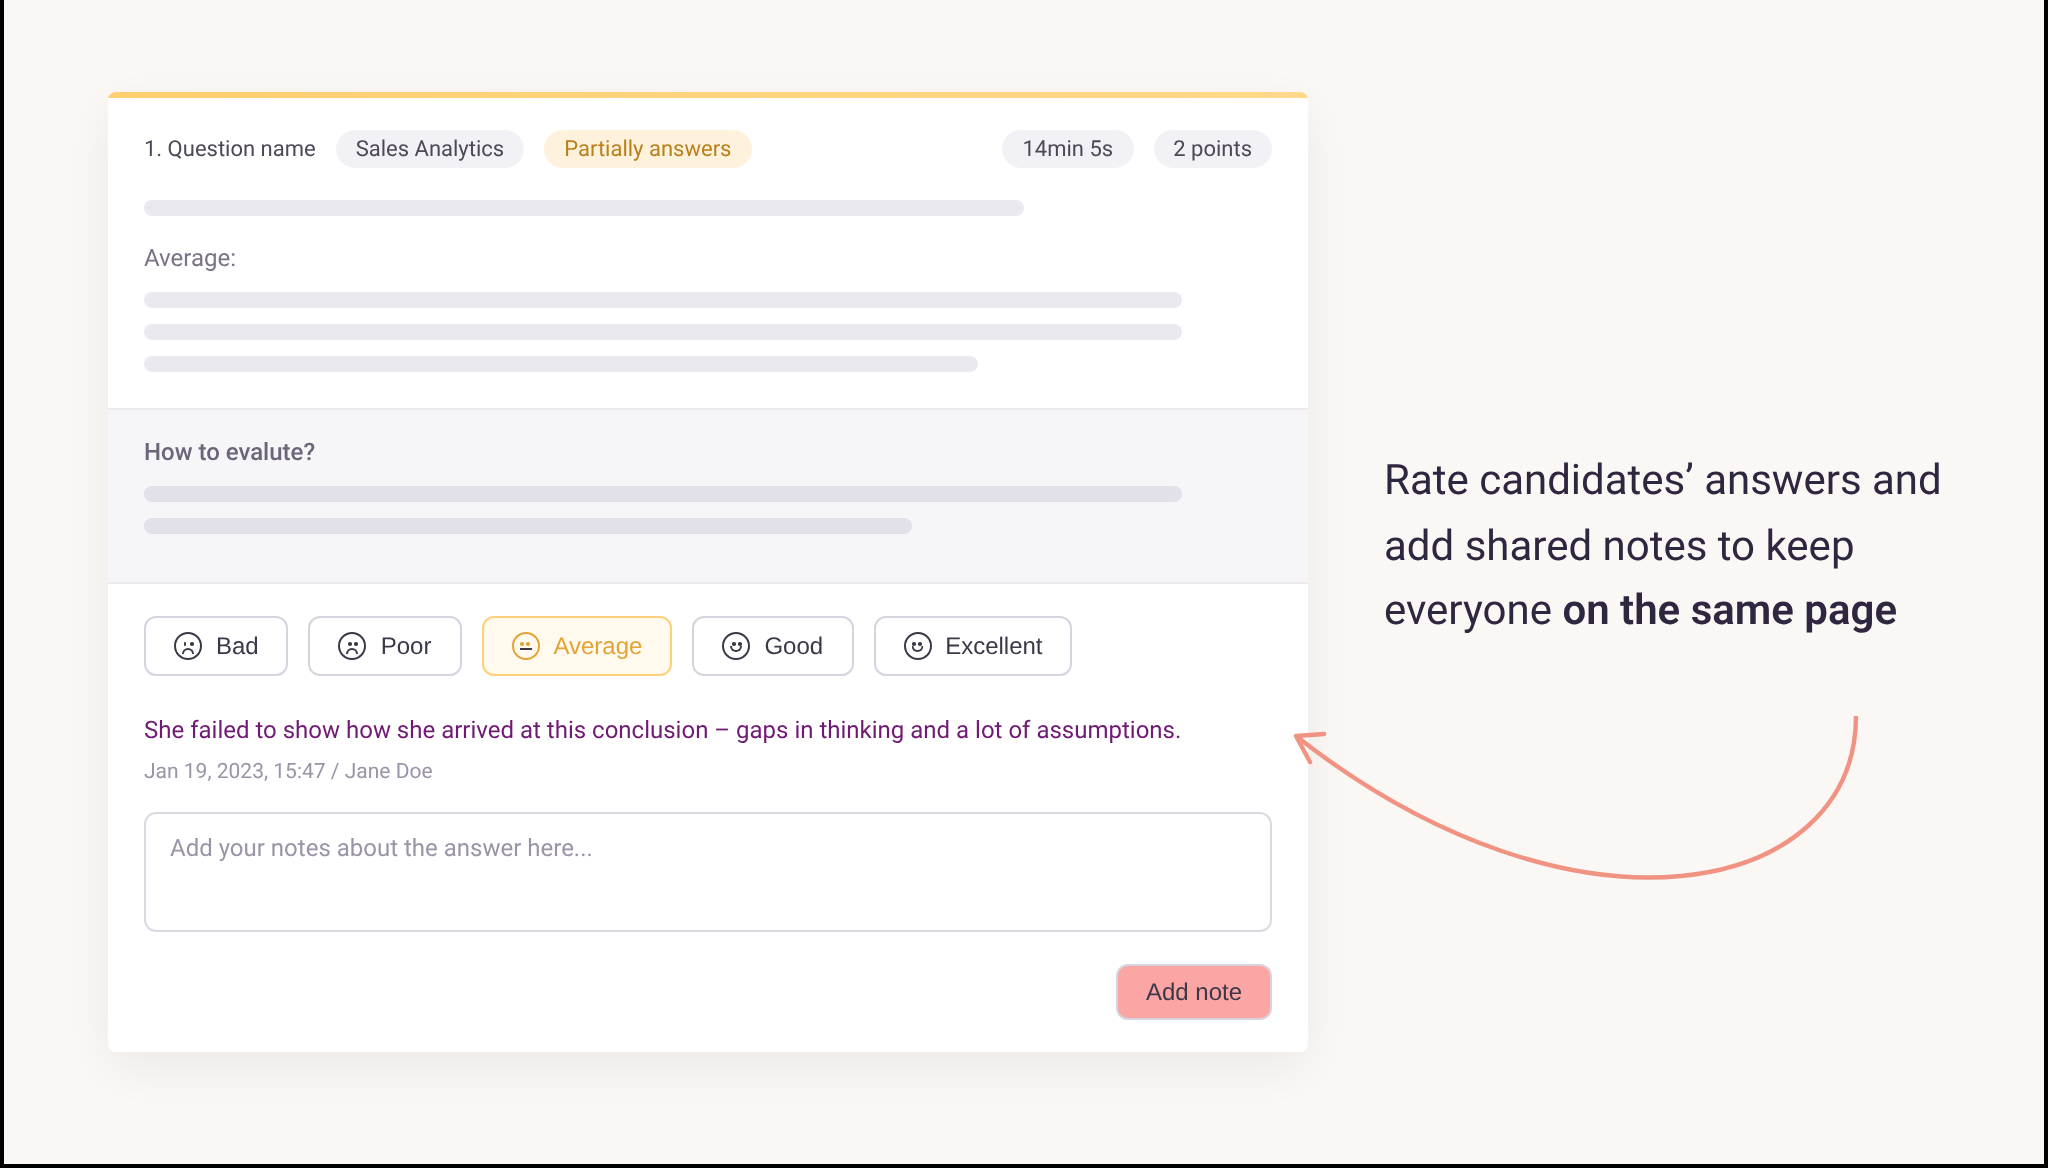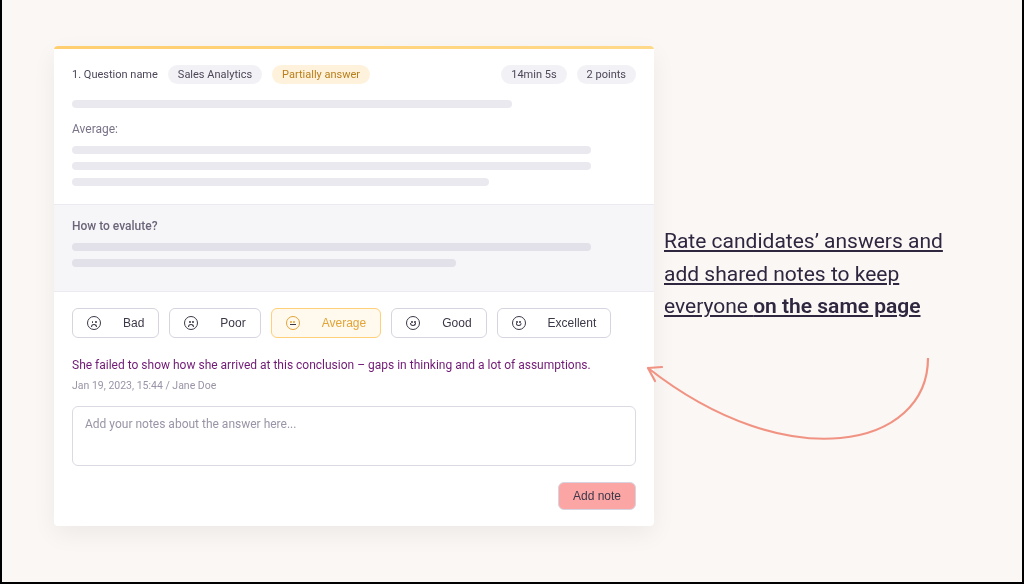--- a/index.html
+++ b/index.html
@@ -82,21 +82,21 @@
     .evaluate-panel .section-label { margin-top: 0; color: #6c6579; font-weight: 500; }
     .evaluate-panel .ph-line { background: #e2e0e8; }
     .rating-row {
       display: flex;
       gap: 10px;
       margin-top: 16px;
     }
     .rating-btn {
       display: inline-flex;
       align-items: center;
-      gap: 22px;
+      gap: 7px;
       padding: 7px 14px;
       border: 1px solid #d7d4df;
       border-radius: 6px;
       background: #fff;
       font-size: 12px;
       color: #3d3848;
       cursor: pointer;
     }
     .rating-btn.selected {
       border-color: #ffcf7a;
@@ -186,28 +186,27 @@
       padding: 6px 14px;
       border: 1px solid #d7d4df;
       border-radius: 6px;
       background: #fca5a5;
       font-size: 12px;
       color: #3d3848;
       cursor: pointer;
     }
     .callout {
       position: absolute;
-      left: 662px;
+      left: 690px;
       top: 225px;
       width: 290px;
       font-size: 21px;
       line-height: 1.55;
       color: #2f2640;
       font-weight: 400;
-      text-decoration: underline;
     }
     .callout .bold { font-weight: 600; }
     .arrow-svg {
       position: absolute;
       left: 626px;
       top: 348px;
       width: 320px;
       height: 140px;
       pointer-events: none;
     }
@@ -217,21 +216,21 @@
 
 <div class="page-frame">
 
   <div class="card">
     <div class="card-accent"></div>
     <div class="card-inner">
 
       <div class="header-row">
         <span class="q-num">1. Question name</span>
         <span class="tag neutral">Sales Analytics</span>
-        <span class="tag warn">Partially answer</span>
+        <span class="tag warn">Partially answers</span>
         <span class="header-spacer"></span>
         <span class="tag neutral">14min 5s</span>
         <span class="tag neutral">2 points</span>
       </div>
 
       <div class="ph-block">
         <div class="ph-line w78"></div>
       </div>
 
       <div class="section-label">Average:</div>
@@ -277,21 +276,21 @@
         <button class="rating-btn">
           <span class="face grin">
               <span class="mouth"></span>
             </span>
           <span>Excellent</span>
         </button>
       </div>
 
       <div class="note-entry">
         <div class="note-text">She failed to show how she arrived at this conclusion – gaps in thinking and a lot of assumptions.</div>
-        <div class="note-meta">Jan 19, 2023, 15:44 / Jane Doe</div>
+        <div class="note-meta">Jan 19, 2023, 15:47 / Jane Doe</div>
       </div>
 
       <textarea class="note-input" placeholder="Add your notes about the answer here..." style=""></textarea>
 
       <div class="add-note-row">
         <button class="add-note-btn">Add note</button>
       </div>
 
     </div>
   </div>

